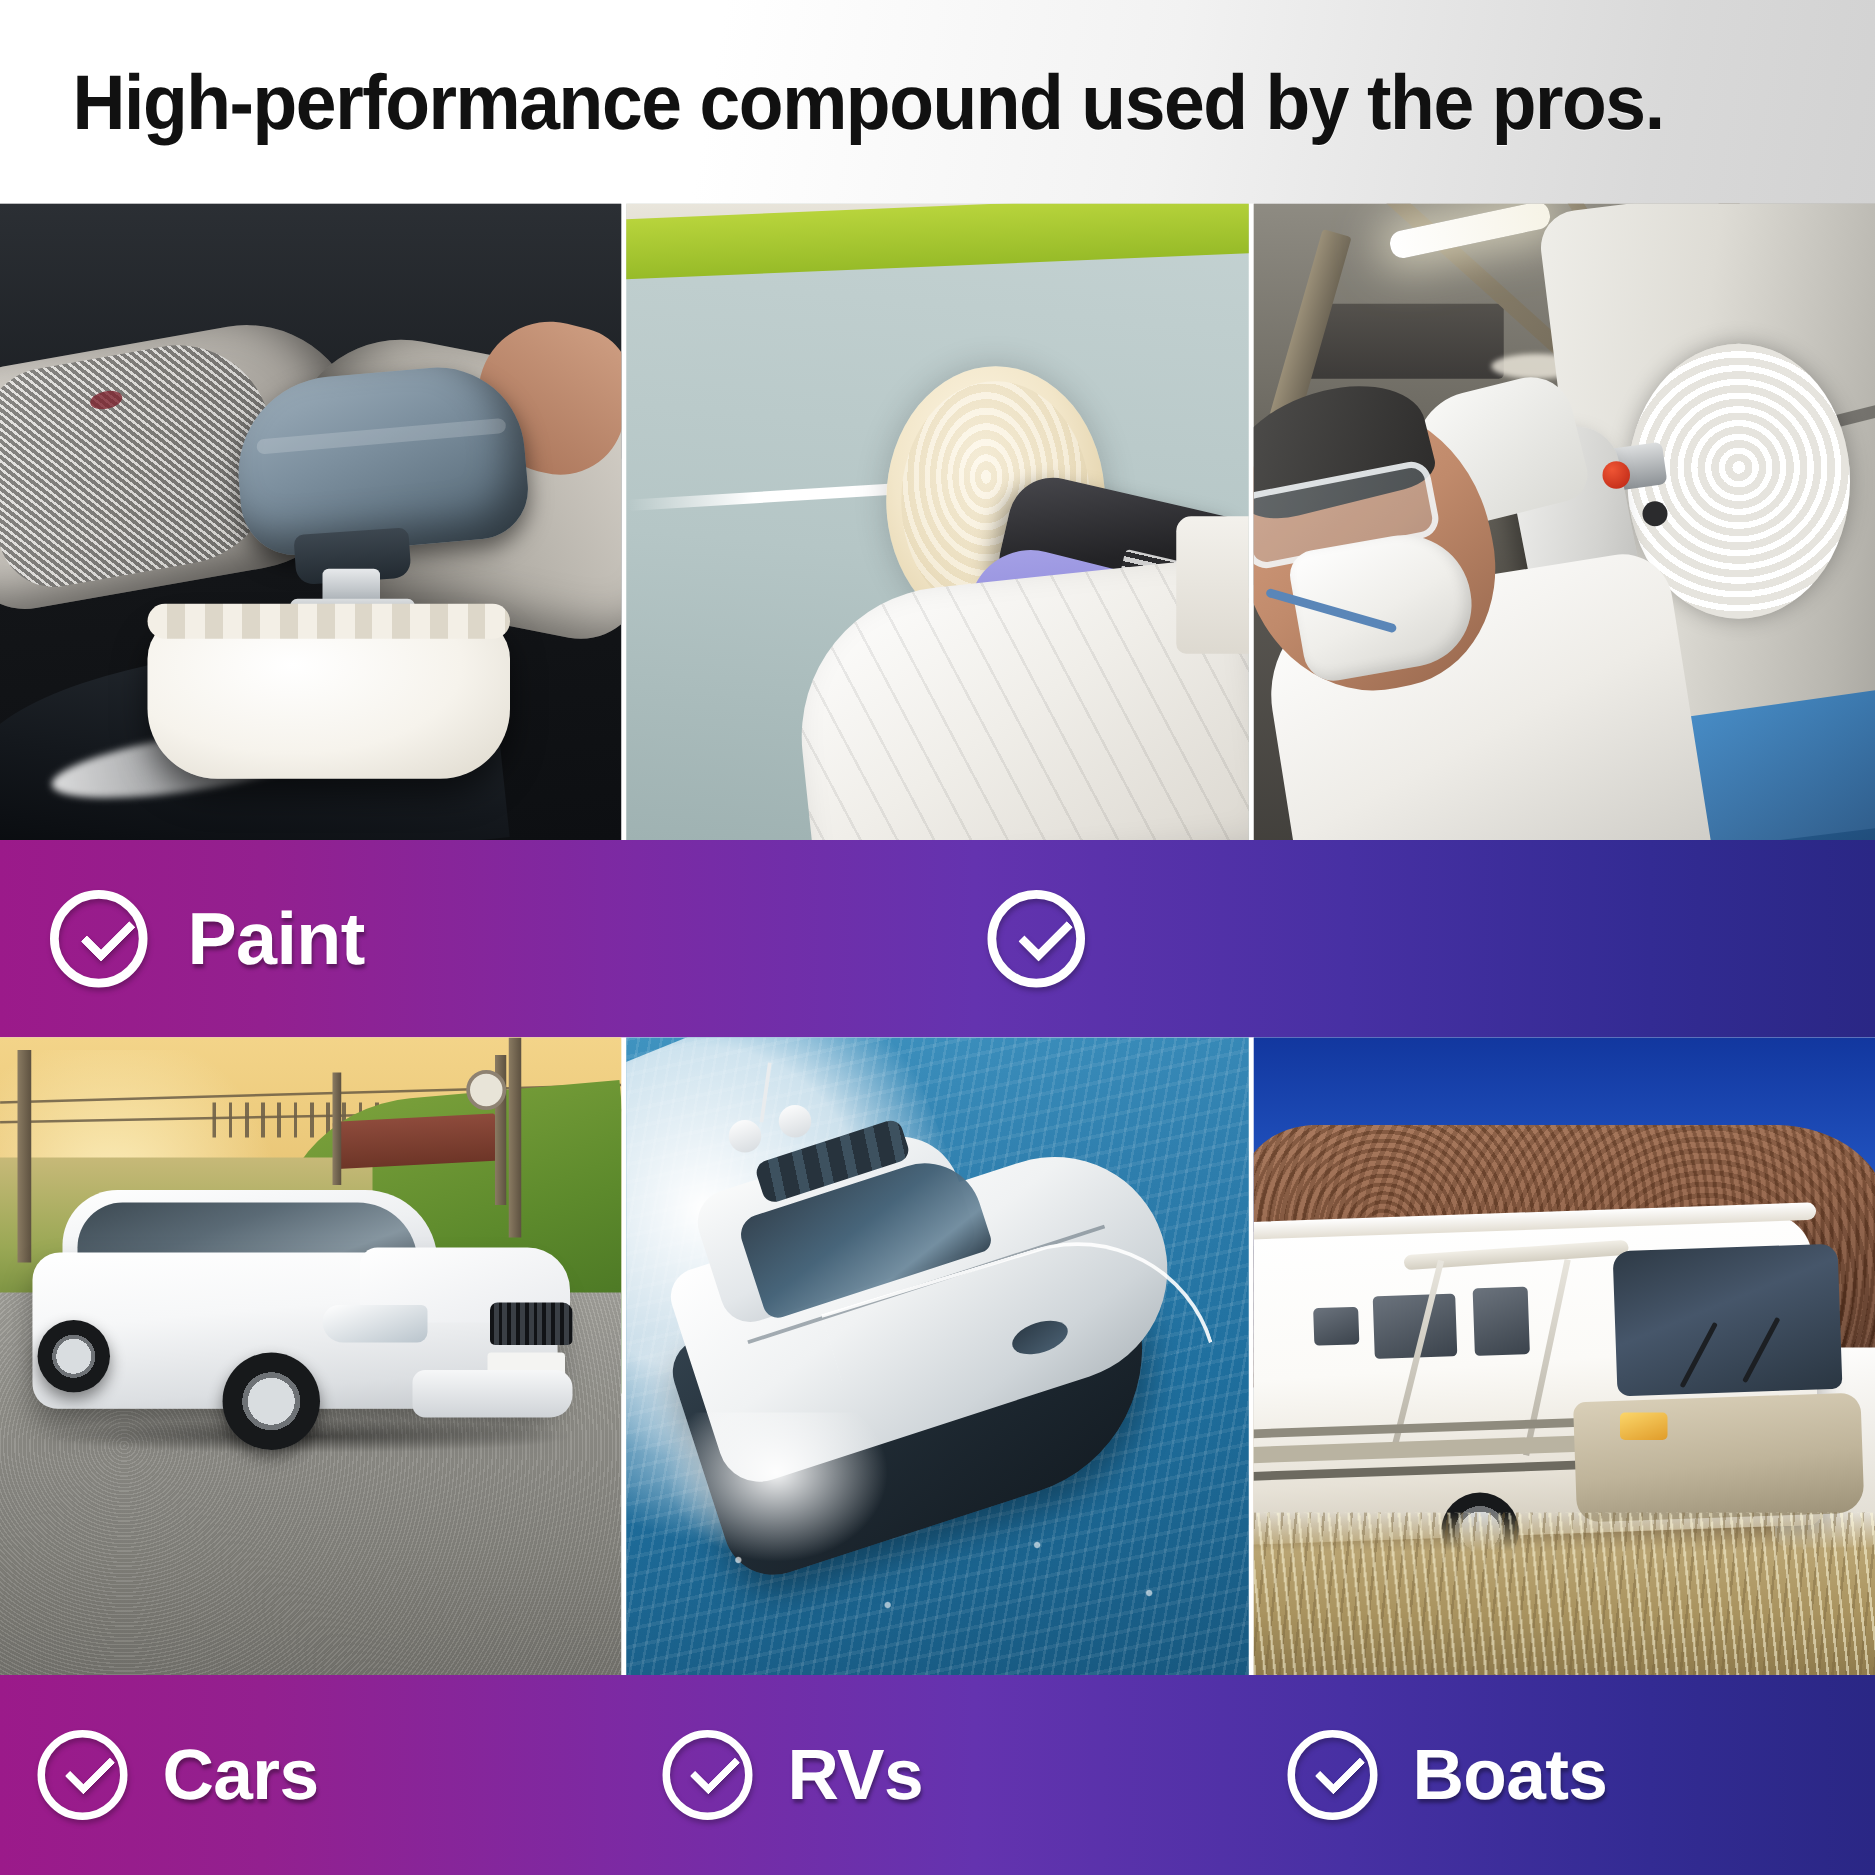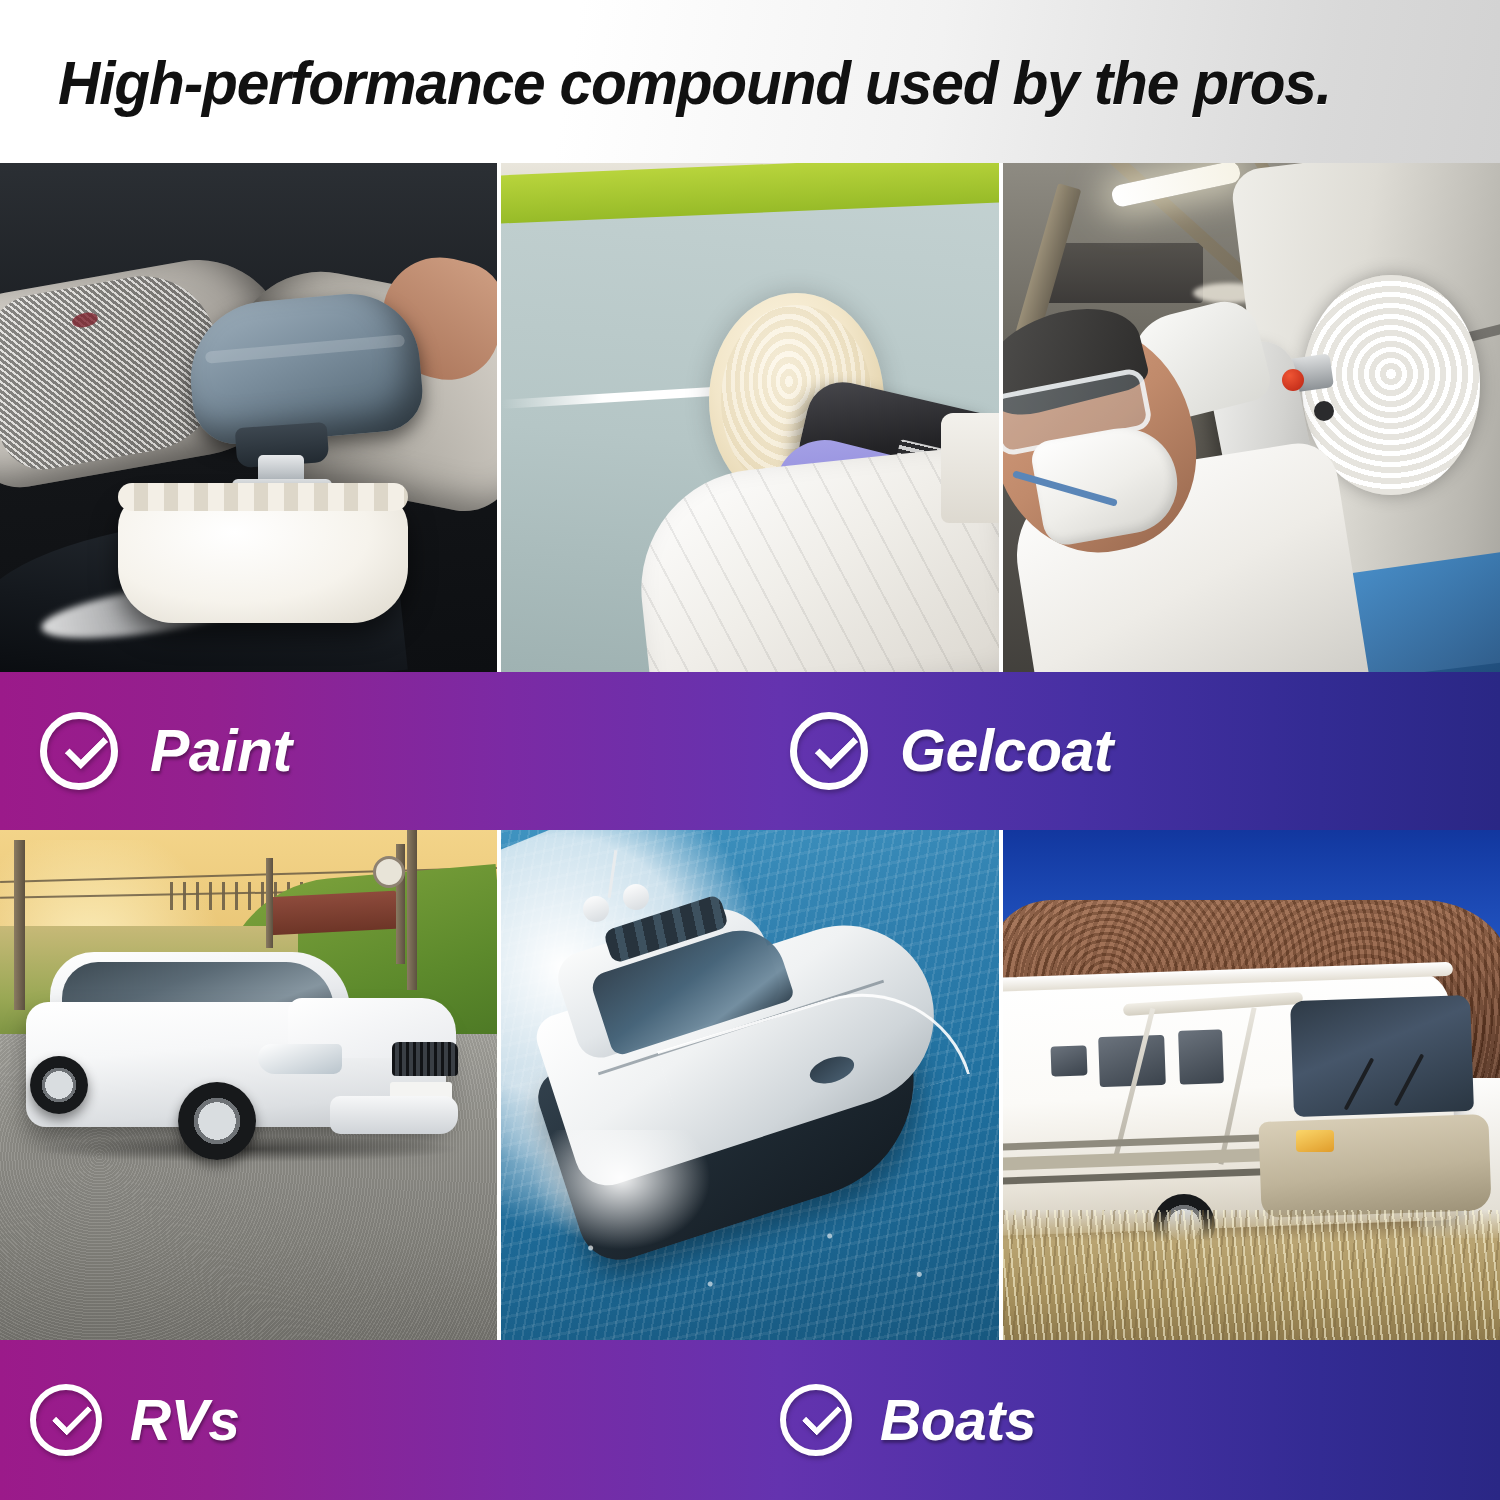--- a/index.html
+++ b/index.html
@@ -11,21 +11,20 @@
     width: 1500px;
     height: 1500px;
     overflow: hidden;
     font-family: "Liberation Sans", sans-serif;
   }
   .page {
     position: relative;
     width: 1500px;
     height: 1500px;
     background: #ffffff;
-    font-style: italic;
   }
 
   
   .header {
     position: absolute;
     left: 0; top: 0;
     width: 1500px;
     height: 163px;
     background: linear-gradient(100deg, #ffffff 0%, #ffffff 38%, #f2f2f2 62%, #d9d9d9 88%, #d2d2d2 100%);
   }
@@ -760,21 +759,20 @@
 
   <div class="banner banner-top" style="background: linear-gradient(90deg,#9B1A8A 0%, #93208F 14%, #7B2AA4 34%, #6433AF 52%, #4730A3 72%, #332B93 88%, #2A2785 100%); text-align: right;">
 
     <div class="banner-item">
       <span class="check-icon"></span>
       <span class="banner-label">Paint</span>
     </div>
 
     <div class="banner-item">
       <span class="check-icon"></span>
-      <span class="banner-label">Gelcoat</span>
     </div>
 
   </div>
 
   <div class="photo-row row-bottom">
 
     <div class="cell p-car">
       <div class="sky"></div>
       <div class="sunglow"></div>
       <div class="wire w1"></div>
@@ -841,20 +839,24 @@
       <div class="wiper wp1"></div>
       <div class="wiper wp2"></div>
       <div class="headl"></div>
       <div class="tire"></div>
       <div class="brush"></div>
     </div>
   </div>
 
   <div class="banner banner-bottom" style="background: linear-gradient(90deg,#9B1A8A 0%, #93208F 14%, #7B2AA4 34%, #6433AF 52%, #4730A3 72%, #332B93 88%, #2A2785 100%);">
 
+    <div class="banner-item">
+      <span class="check-icon"></span>
+      <span class="banner-label">Cars</span>
+    </div>
 
     <div class="banner-item">
       <span class="check-icon"></span>
       <span class="banner-label">RVs</span>
     </div>
 
     <div class="banner-item">
       <span class="check-icon"></span>
       <span class="banner-label">Boats</span>
     </div>

